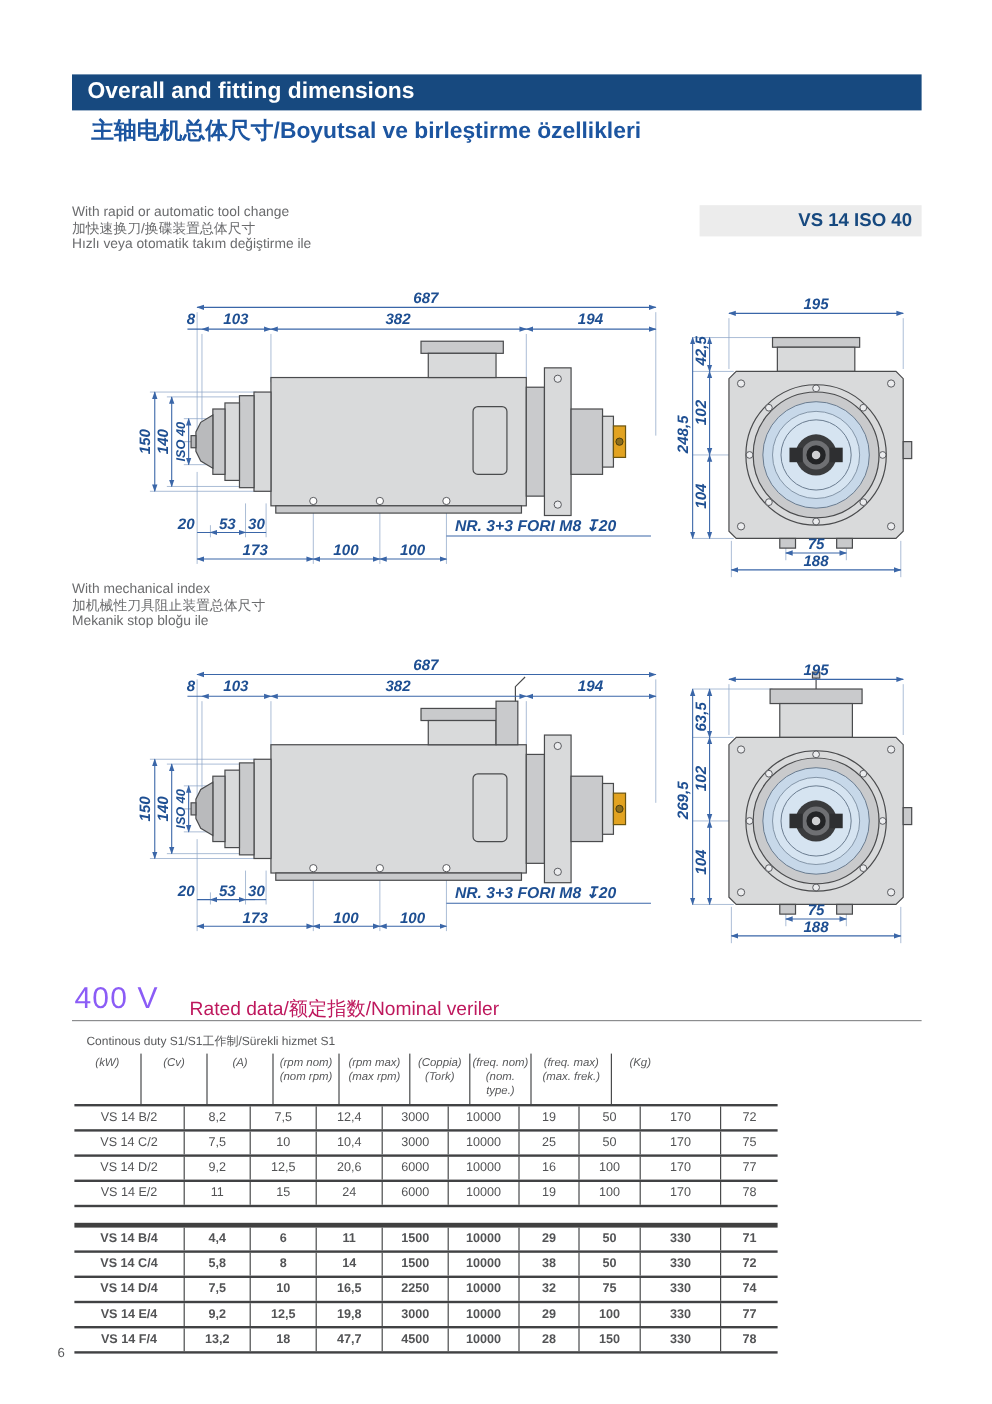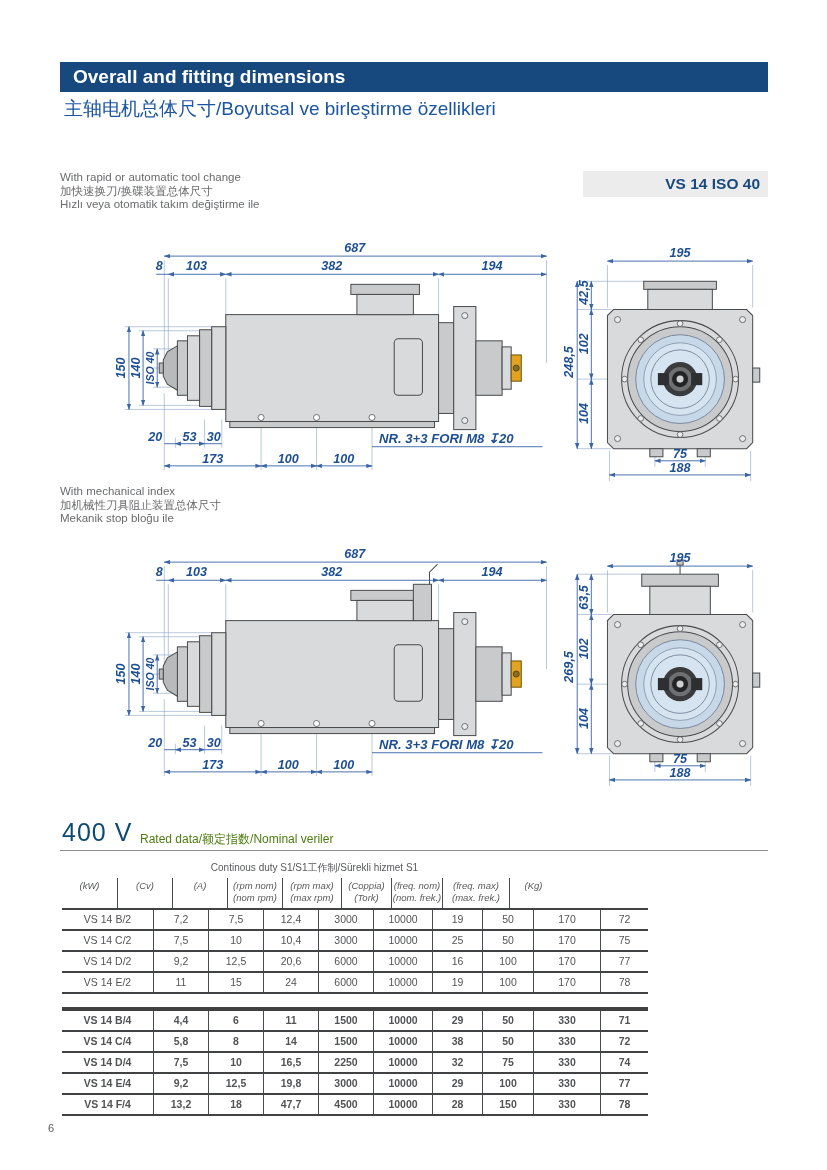--- a/index.html
+++ b/index.html
@@ -8,22 +8,22 @@
     width:827px; height:1170px; position:relative; overflow:hidden;
     font-family:"Liberation Sans", sans-serif;
   }
   
   .banner{
     position:absolute; left:60px; top:62px; width:708px; height:30px;
     background:#17497f; color:#ffffff; font-weight:bold; font-size:19px;
     line-height:30px; padding-left:13px;
   }
   .subtitle{
-    position:absolute; left:64px; top:96px; width:708px;
-    color:#1c55a0; font-weight:normal; font-size:19px;
+    position:absolute; left:76px; top:96px; width:708px;
+    color:#1c55a0; font-weight:bold; font-size:19px;
   }
   .caption{ position:absolute; left:60px; color:#6a6b6d; font-size:11.5px; line-height:13.5px; }
   .caption-1{ top:171px; }
   .caption-2{ top:485px; }
   .badge{
     position:absolute; left:583px; top:171px; width:185px; height:26px;
     background:#ececec; color:#17497f; font-weight:bold; font-size:15.5px;
     line-height:26px; text-align:right; padding-right:8px;
   }
   
@@ -51,29 +51,29 @@
   .bolt{ fill:#ebecee; stroke:#55565a; stroke-width:.8; }
   .boltd{ fill:#8a6d1d; stroke:#4a3c10; stroke-width:.8; }
   .fb1{ fill:#c7d8e9; stroke:#67788c; stroke-width:.8; }
   .fb2{ fill:#d6e4f1; stroke:#67788c; stroke-width:.6; }
   .ring{ fill:none; stroke:#67788c; stroke-width:.8; }
   .fd1{ fill:#3a3b3d; } .fd2{ fill:#6f7073; } .fd3{ fill:#232426; } .fd4{ fill:#cfd0d2; }
   .fk{ fill:#2e2f31; }
   .ol{ stroke:#4a4b4d; stroke-width:1; fill:none; }
 
   
-  .v400{ position:absolute; left:62px; top:818px; font-size:25px; letter-spacing:1px; color:#0c4a6e; }
-  .rated-title{ position:absolute; left:140px; top:831px; font-size:12px; color:#4d7c0f; }
+  .v400{ position:absolute; left:62px; top:818px; font-size:25px; letter-spacing:1px; color:#8b5cf6; }
+  .rated-title{ position:absolute; left:158px; top:831px; font-size:16px; color:#be185d; }
   .rule400{ position:absolute; left:60px; top:850px; width:708px; height:1px; background:#8c8d8f; }
   .rtable{ position:absolute; left:62px; top:855px; width:586px; }
   .thead{ display:flex; border-bottom:2.5px solid #414244; }
   .col1hdr{ width:91px; border-right:1.5px solid #4a4b4d; padding:6px 0 4px 6px;
             font-size:10px; color:#58595b; line-height:13px; }
   .hdr-right{ width:495px; }
-  .duty{ font-size:10px; color:#58595b; padding:6px 0 3px 10px;text-align:center; }
+  .duty{ font-size:10px; color:#58595b; padding:6px 0 3px 10px; }
   .units{ display:grid; grid-template-columns:55px 55px 55px 55px 59px 50px 51px 67px 48px; }
   .units>div{ border-left:1.5px solid #4a4b4d; font-size:9.5px; color:#58595b;
               text-align:center; line-height:12px; padding:2px 0 4px; min-height:30px;font-style:italic; }
   .units>div:first-child{ border-left:none; }
   .trow{ display:grid; grid-template-columns:91px 55px 55px 55px 55px 59px 50px 51px 67px 48px;
          border-bottom:2px solid #414244; }
   .trow>div{ border-left:1.5px solid #4a4b4d; height:19px; line-height:19px;
              font-size:10.5px; color:#525355; text-align:center; }
   .trow>div:first-child{ border-left:none; }
   .tgroup + .tgroup{ margin-top:13px; border-top:4px solid #404040;font-weight:bold; }
@@ -504,38 +504,38 @@
           <div>
             <div>(rpm max)</div>
             <div>(max rpm)</div>
           </div>
           <div>
             <div>(Coppia)</div>
             <div>(Tork)</div>
           </div>
           <div>
             <div>(freq. nom)</div>
-            <div>(nom. frek.)</div>
+            <div>(nom. type.)</div>
           </div>
           <div>
             <div>(freq. max)</div>
             <div>(max. frek.)</div>
           </div>
           <div>
             <div>(Kg)</div>
             <div></div>
           </div>
         </div>
     </div>
   </div>
   <div id="tbody-holder">
       <div class="tgroup">
         <div class="trow">
           <div>VS 14 B/2</div>
-          <div>7,2</div>
+          <div>8,2</div>
           <div>7,5</div>
           <div>12,4</div>
           <div>3000</div>
           <div>10000</div>
           <div>19</div>
           <div>50</div>
           <div>170</div>
           <div>72</div>
         </div>
         <div class="trow">

